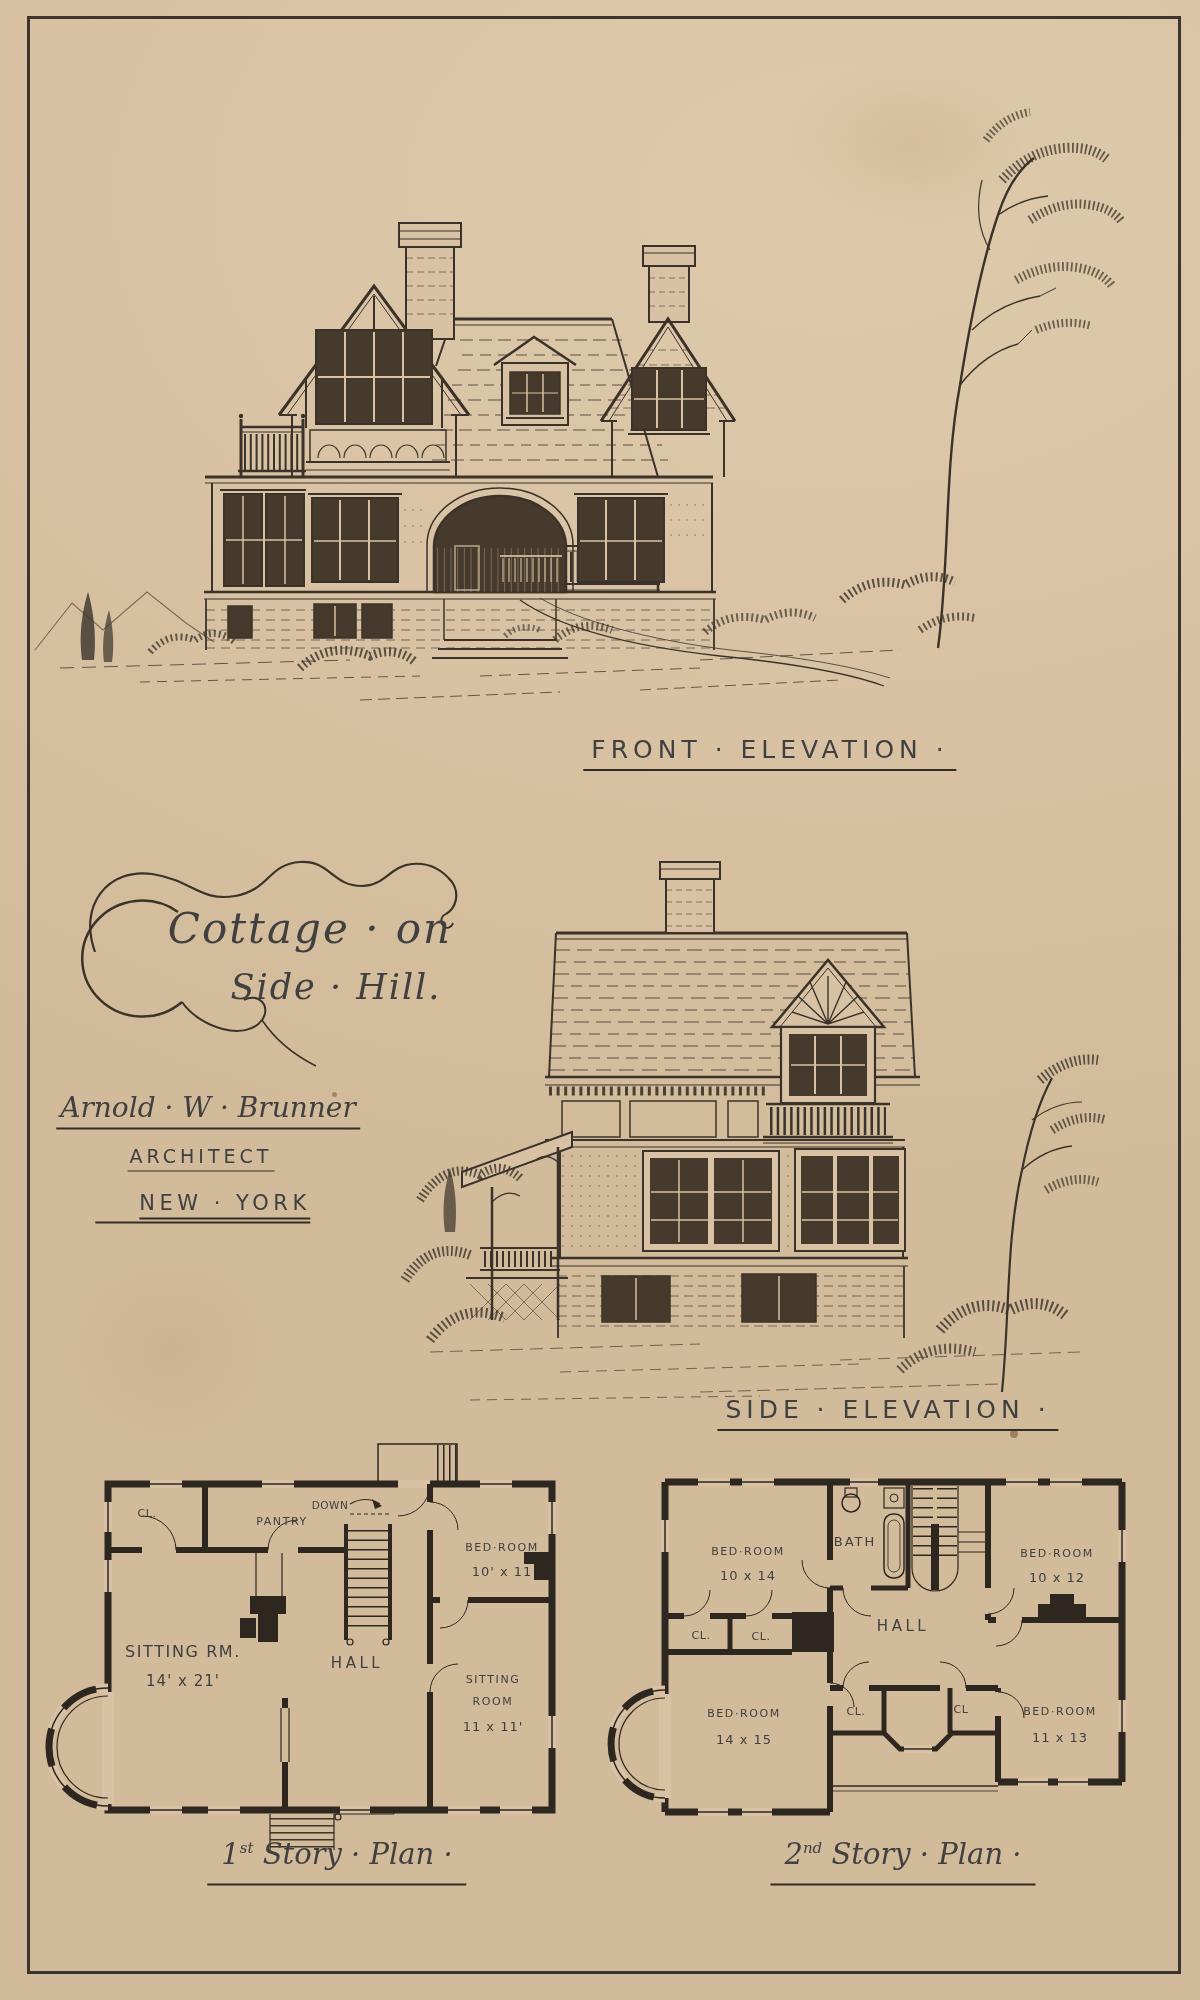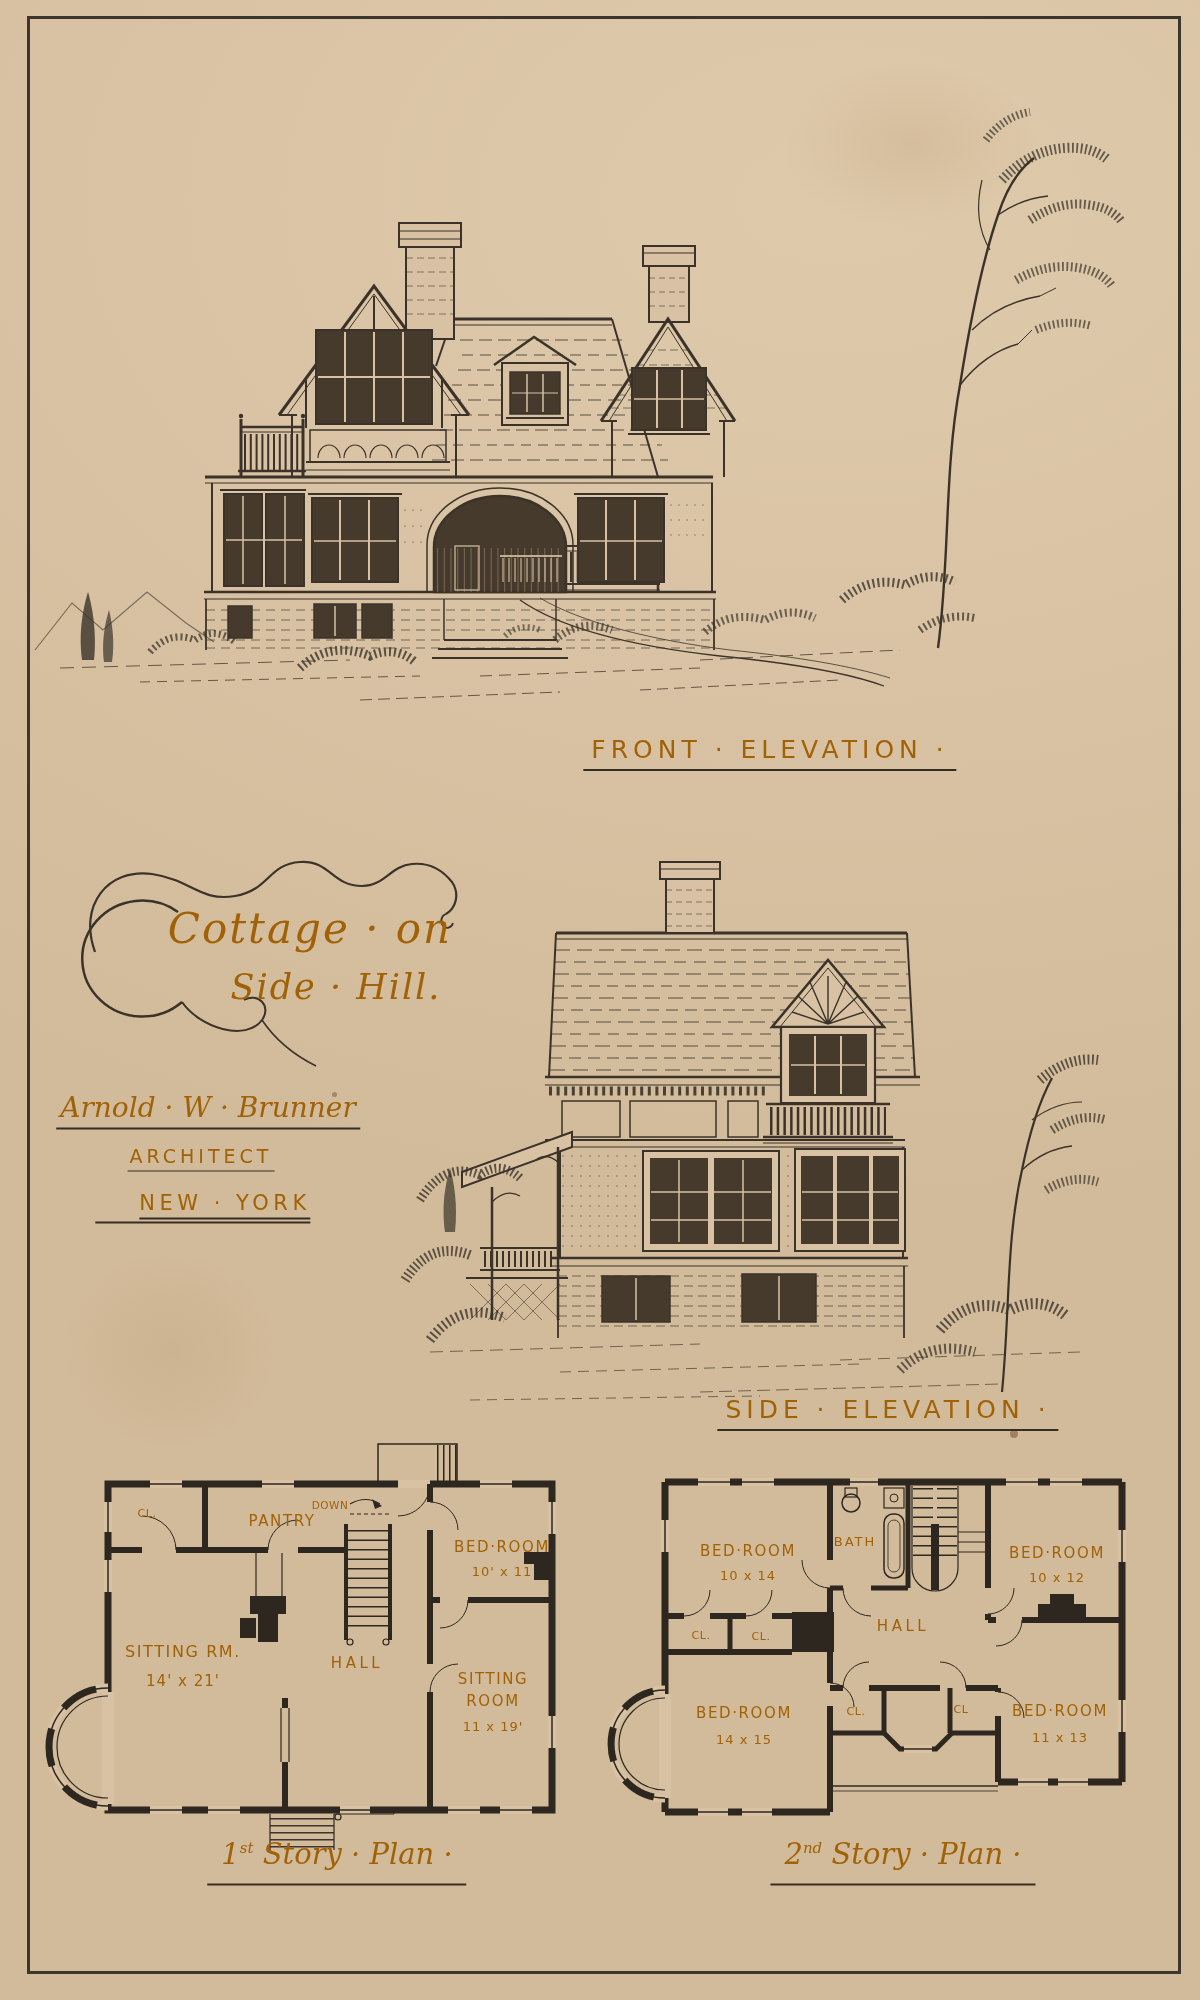--- a/index.html
+++ b/index.html
@@ -11,22 +11,22 @@
   .stain{position:absolute;border-radius:50%;pointer-events:none;}
   svg.art{position:absolute;left:0;top:0;}
   .k{stroke:#3b332a;fill:none;}
   .f{fill:#3b332a;stroke:none;}
   .p{stroke:#d8c2a3;fill:none;}
   .pf{fill:#d8c2a3;}
   .g{fill:#463a2d;}
   .w{stroke:#2d2720;fill:none;}
   .f2{fill:#2d2720;stroke:none;}
   .lbl{position:absolute;transform:translate(-50%,-50%);white-space:nowrap;
-       color:#a16207;text-align:center;}
-  .rl{font-size:15px;letter-spacing:1.6px;}
+       color:#404040;text-align:center;}
+  .rl{font-size:11px;letter-spacing:1.6px;}
   .rs{font-size:13px;letter-spacing:1px;}
   .sm{font-size:11px;letter-spacing:.5px;}
   .xs{font-size:10.5px;letter-spacing:.5px;}
   .hall{font-size:15px;letter-spacing:3.5px;}
   .elev-caption{font-size:25px;letter-spacing:5px;border-bottom:2.5px solid #342d24;
        padding:0 8px 5px;}
   .script{font-family:"DejaVu Serif","Liberation Serif",serif;font-style:italic;}
   .t1{font-size:42px;letter-spacing:2px;}
   .t2{font-size:35px;letter-spacing:2px;}
   .arch-name{font-size:28px;border-bottom:2.5px solid #342d24;padding:0 4px 4px;}
@@ -636,21 +636,21 @@
 <div class="lbl sm" style="left:147px;top:1513px;">CL.</div>
 <div class="lbl rl" style="left:282px;top:1521px;">PANTRY</div>
 <div class="lbl xs" style="left:330px;top:1505px;">DOWN</div>
 <div class="lbl rl" style="left:502px;top:1547px;">BED·ROOM</div>
 <div class="lbl rs" style="left:502px;top:1571px;">10' x 11</div>
 <div class="lbl rl" style="left:183px;top:1651px;font-size:16px;">SITTING RM.</div>
 <div class="lbl rs" style="left:183px;top:1681px;font-size:15px;">14' x 21'</div>
 <div class="lbl hall" style="left:357px;top:1663px;">HALL</div>
 <div class="lbl rl" style="left:493px;top:1679px;">SITTING</div>
 <div class="lbl rl" style="left:493px;top:1701px;">ROOM</div>
-<div class="lbl rs" style="left:493px;top:1726px;">11 x 19'</div>
+<div class="lbl rs" style="left:493px;top:1726px;">11 x 11'</div>
 <div class="lbl script plan-caption" style="left:337px;top:1861px;">
   <span>1</span><sup>st</sup><span> Story · Plan ·</span>
 </div>
 
 <div class="lbl rl" style="left:748px;top:1551px;">BED·ROOM</div>
 <div class="lbl rs" style="left:748px;top:1575px;">10 x 14</div>
 <div class="lbl rs" style="left:855px;top:1541px;letter-spacing:2px;">BATH</div>
 <div class="lbl rl" style="left:1057px;top:1553px;">BED·ROOM</div>
 <div class="lbl rs" style="left:1057px;top:1577px;">10 x 12</div>
 <div class="lbl sm" style="left:701px;top:1635px;">CL.</div>

